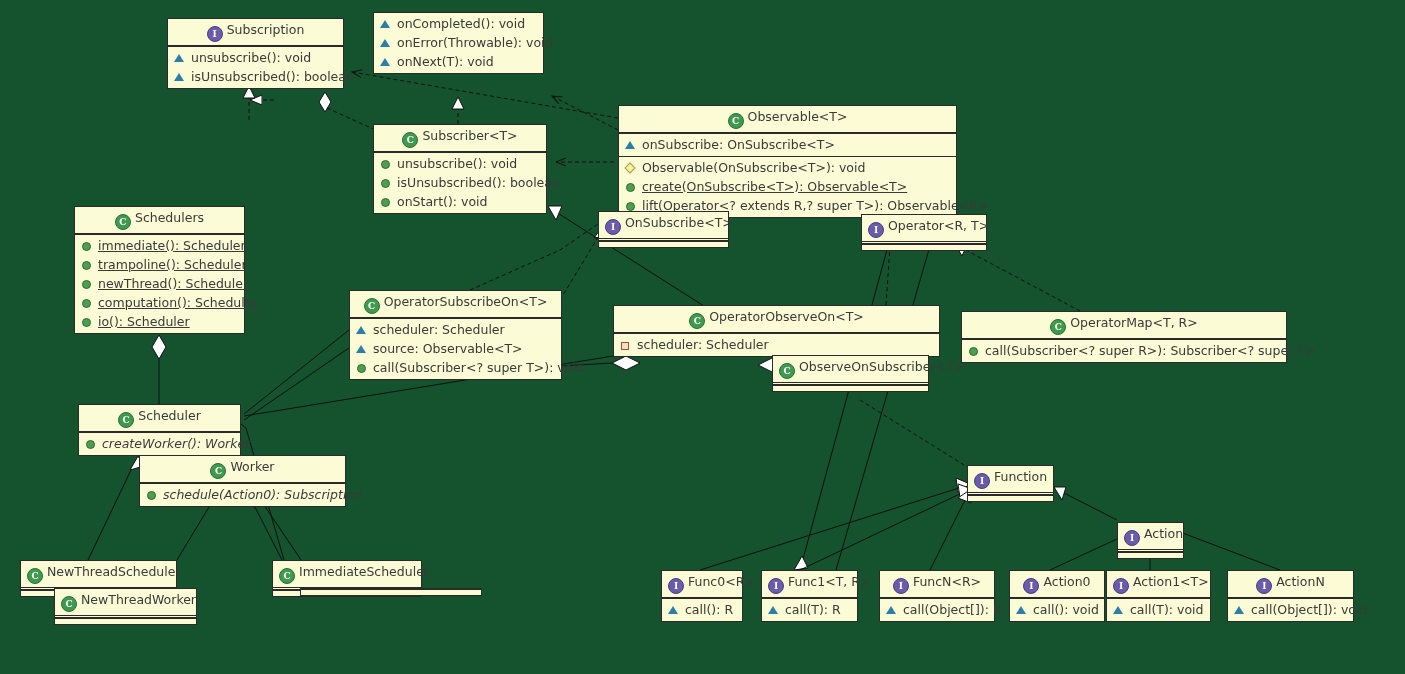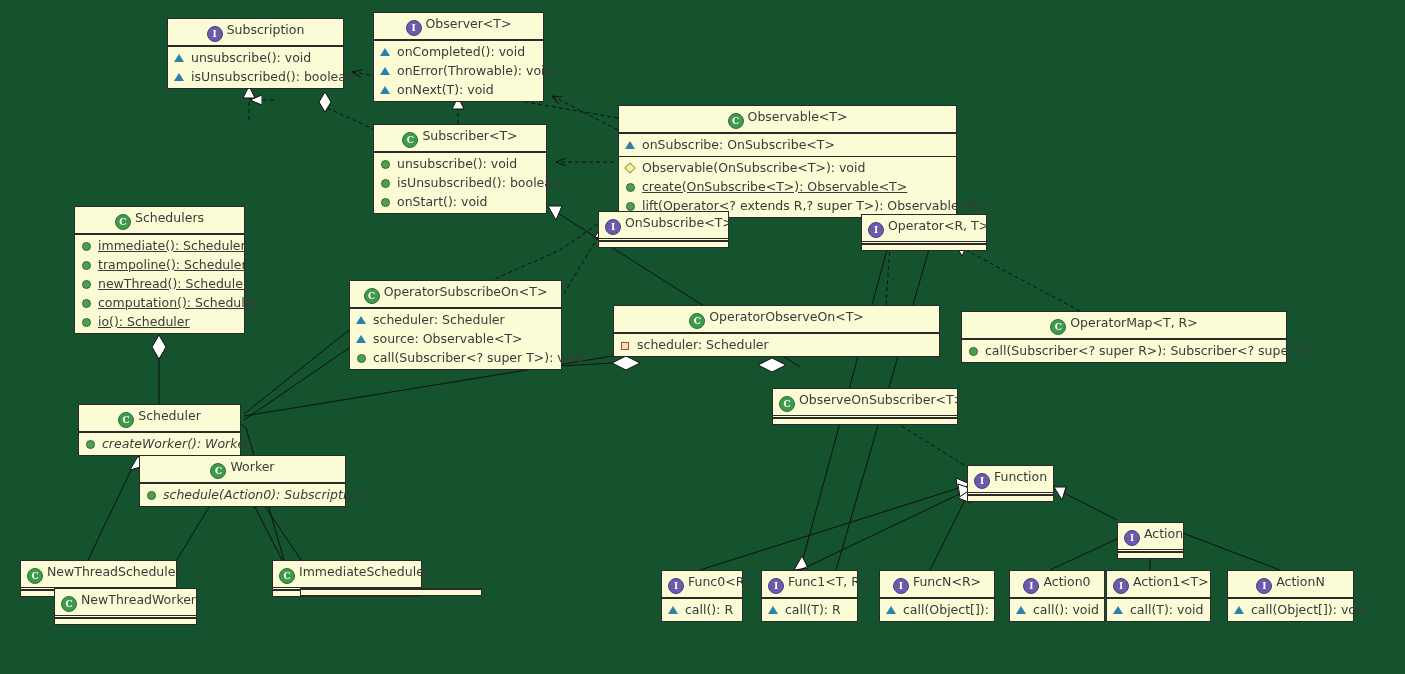--- a/index.html
+++ b/index.html
@@ -241,21 +241,20 @@
             <span class="ic ic-tri"></span>
             <span class="mtext">unsubscribe(): void</span>
           </div>
           <div class="uml-row">
             <span class="ic ic-tri"></span>
             <span class="mtext">isUnsubscribed(): boolean</span>
           </div>
         </div>
       </div>
       <div class="uml-box" style="left: 373px; top: 12px; width: 171px;">
-        <div class="uml-title"><span class="title-icon ic-iface"></span><span>Observer&lt;T&gt;</span></div>
         <div class="uml-sec">
           <div class="uml-row">
             <span class="ic ic-tri"></span>
             <span class="mtext">onCompleted(): void</span>
           </div>
           <div class="uml-row">
             <span class="ic ic-tri"></span>
             <span class="mtext">onError(Throwable): void</span>
           </div>
           <div class="uml-row">
@@ -330,21 +329,21 @@
           <div class="uml-row static">
             <span class="ic ic-dot-green"></span>
             <span class="mtext">computation(): Scheduler</span>
           </div>
           <div class="uml-row static">
             <span class="ic ic-dot-green"></span>
             <span class="mtext">io(): Scheduler</span>
           </div>
         </div>
       </div>
-      <div class="uml-box" style="left: 349px; top: 280px; width: 213px;">
+      <div class="uml-box" style="left: 349px; top: 290px; width: 213px;">
         <div class="uml-title"><span class="title-icon ic-class"></span><span>OperatorSubscribeOn&lt;T&gt;</span></div>
         <div class="uml-sec">
           <div class="uml-row">
             <span class="ic ic-tri"></span>
             <span class="mtext">scheduler: Scheduler</span>
           </div>
           <div class="uml-row">
             <span class="ic ic-tri"></span>
             <span class="mtext">source: Observable&lt;T&gt;</span>
           </div>
@@ -365,21 +364,21 @@
       </div>
       <div class="uml-box" style="left: 961px; top: 311px; width: 326px;">
         <div class="uml-title"><span class="title-icon ic-class"></span><span>OperatorMap&lt;T, R&gt;</span></div>
         <div class="uml-sec">
           <div class="uml-row">
             <span class="ic ic-dot-green"></span>
             <span class="mtext">call(Subscriber&lt;? super R&gt;): Subscriber&lt;? super T&gt;</span>
           </div>
         </div>
       </div>
-      <div class="uml-box" style="left: 772px; top: 388px; width: 186px;">
+      <div class="uml-box" style="left: 772px; top: 355px; width: 157px;">
         <div class="uml-title double"><span class="title-icon ic-class"></span><span>ObserveOnSubscriber&lt;T&gt;</span></div>
         <div style="height: 5px; border-top: 1px solid rgb(42, 42, 42);"></div>
       </div>
       <div class="uml-box" style="left: 78px; top: 404px; width: 163px;">
         <div class="uml-title"><span class="title-icon ic-class"></span><span>Scheduler</span></div>
         <div class="uml-sec">
           <div class="uml-row italic">
             <span class="ic ic-dot-green"></span>
             <span class="mtext">createWorker(): Worker</span>
           </div>

